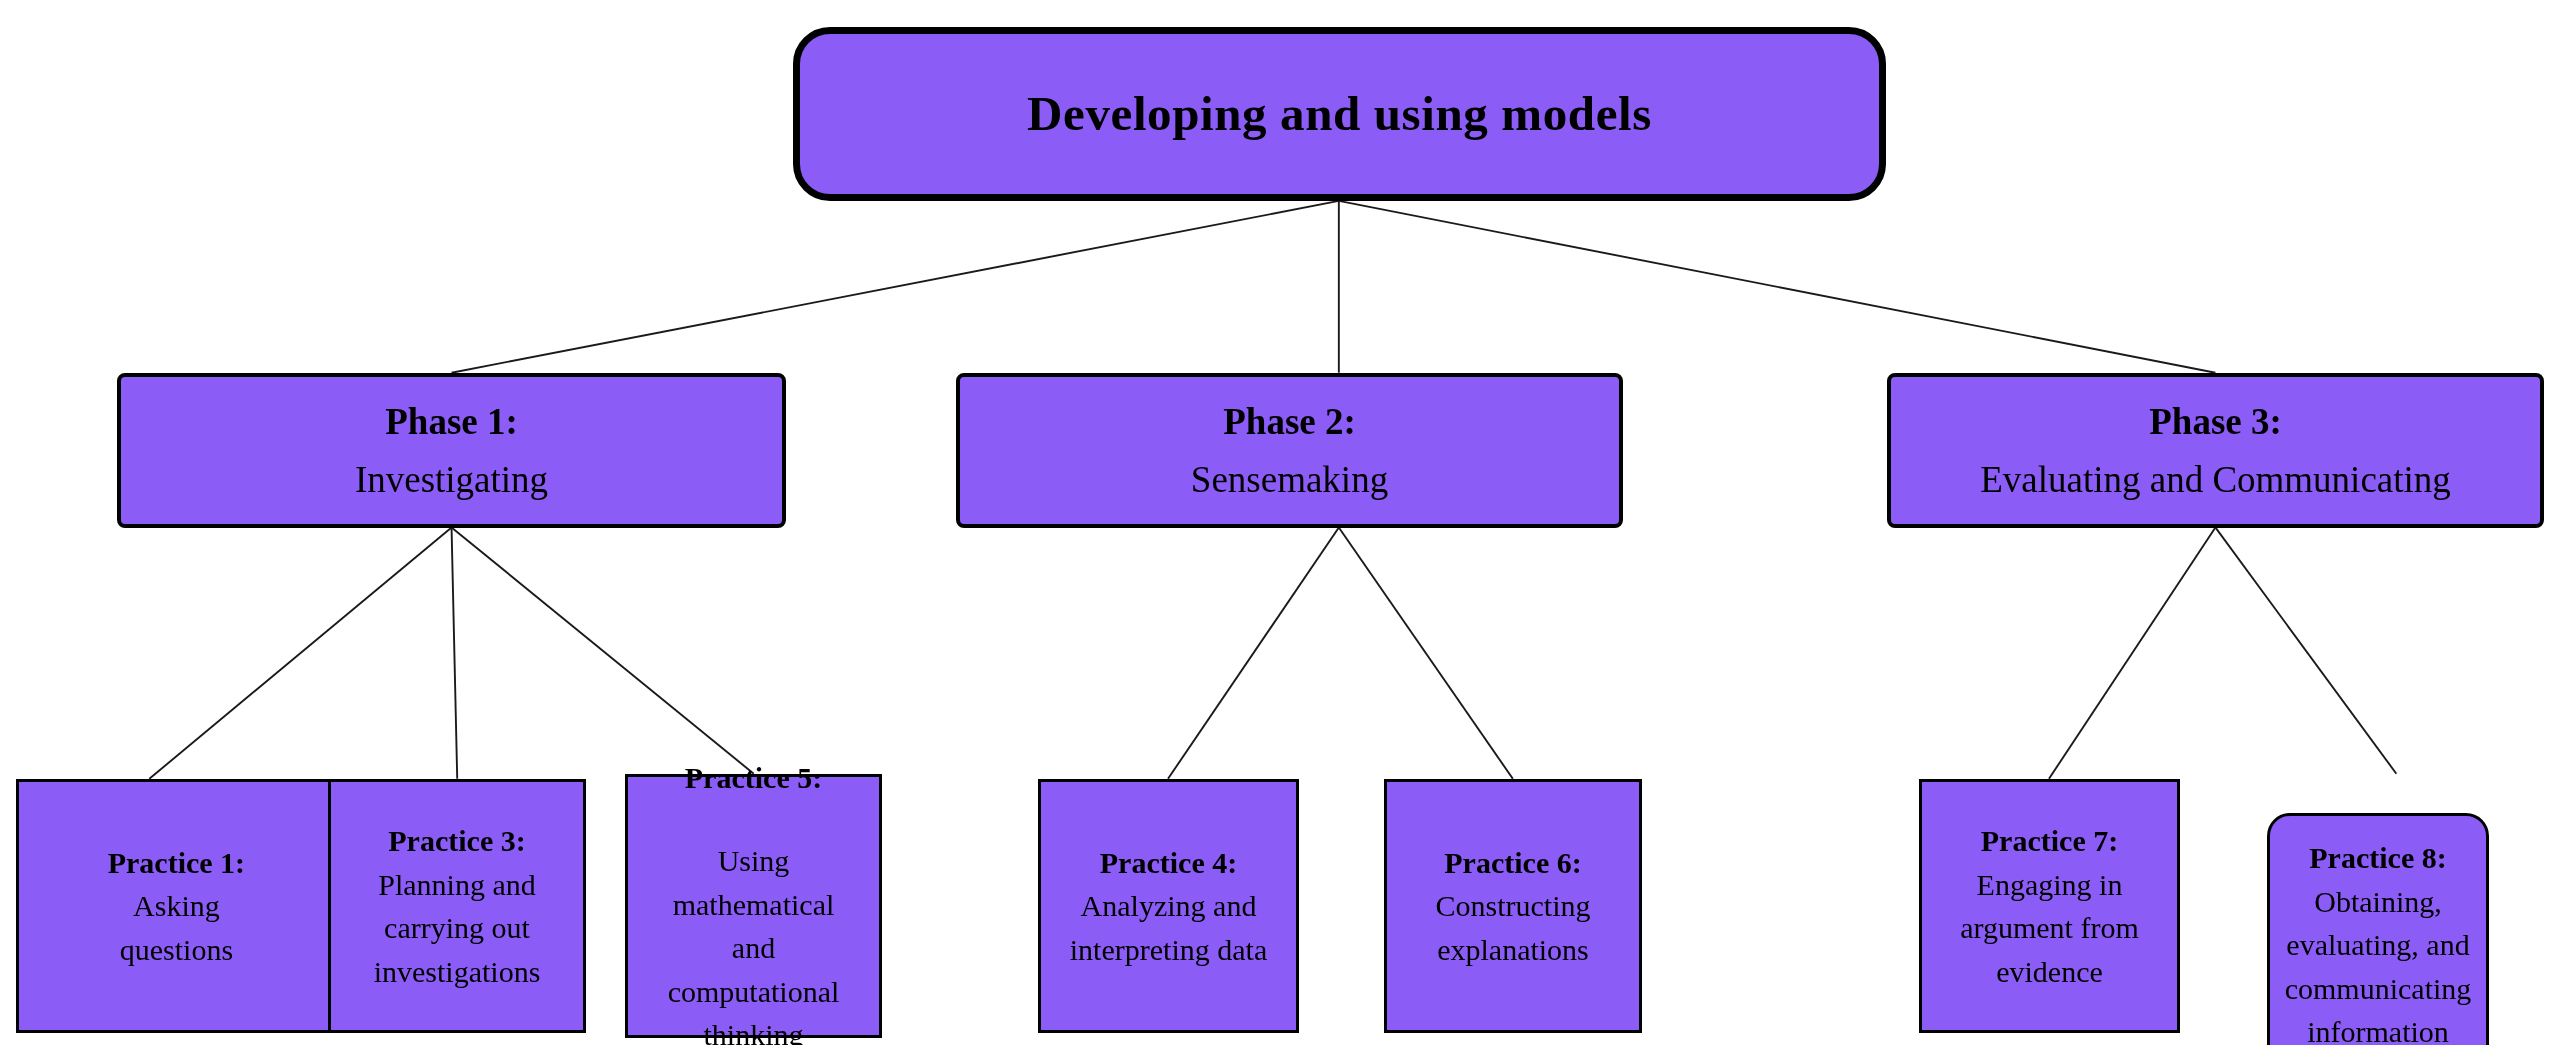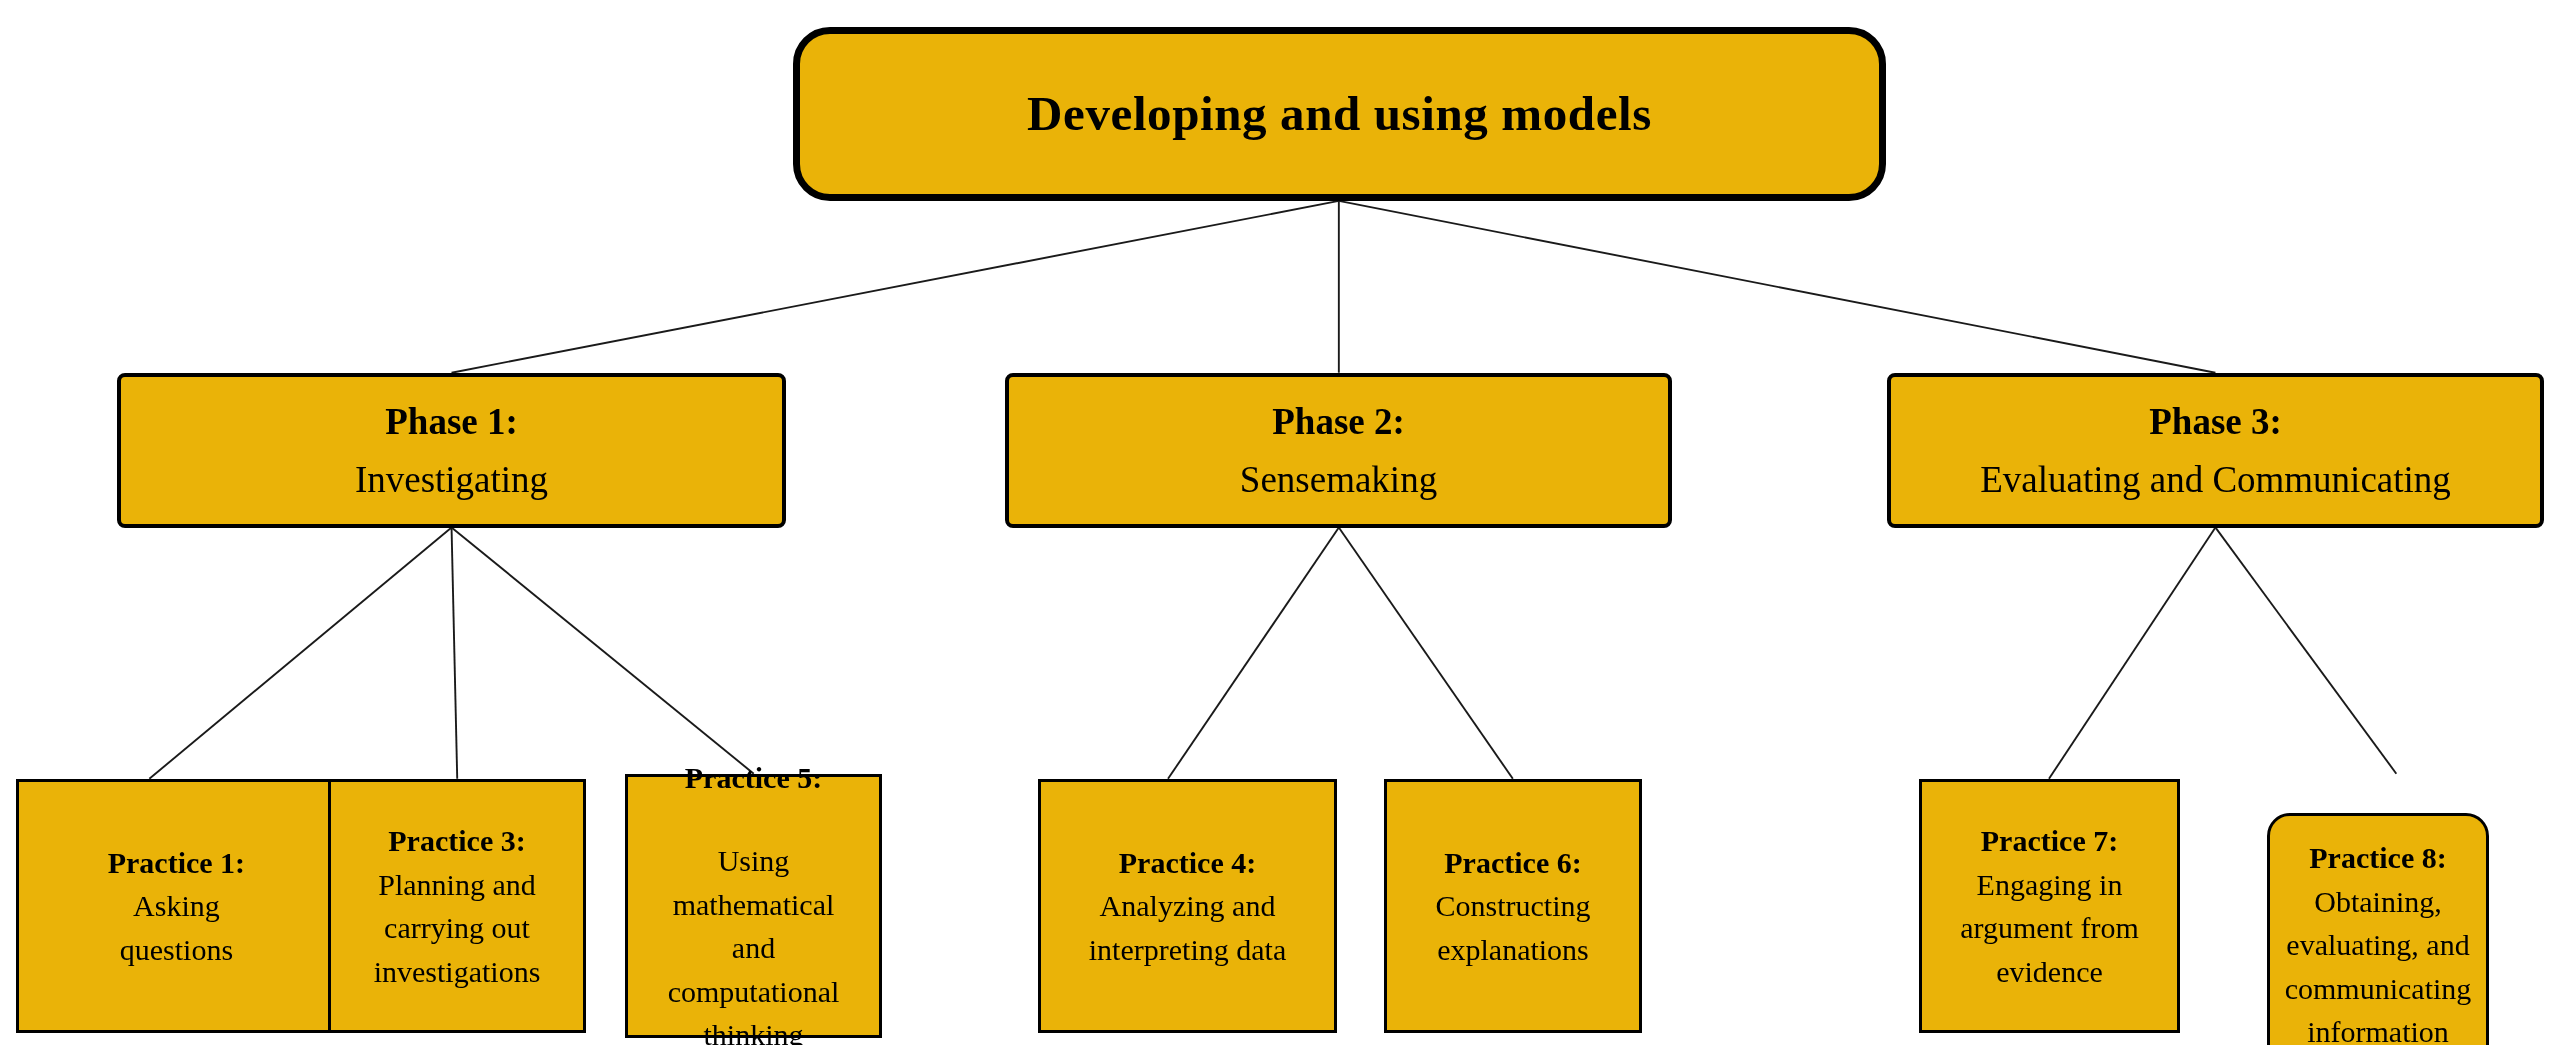--- a/index.html
+++ b/index.html
@@ -17,21 +17,21 @@
     overflow: hidden;
   }
   #edge-layer {
     position: absolute;
     left: 0;
     top: 0;
     z-index: 1;
   }
   .node {
     position: absolute;
-    background: #eab308;
+    background: #8b5cf6;
     display: flex;
     flex-direction: column;
     align-items: center;
     justify-content: center;
     text-align: center;
     box-sizing: border-box;
     z-index: 2;
   }
   .node.root {
     border: 7px solid #000000;
@@ -93,21 +93,21 @@
 
   <div class="node root" style="left:793px; top:26.5px; width:1093px; height:174px;">
     <div class="title-lg">Developing and using models</div>
   </div>
 
   <div class="node phase" style="left:117px; top:373px; width:669px; height:155px;">
     <div class="p-title">Phase 1:</div>
     <div class="p-sub">Investigating</div>
   </div>
 
-  <div class="node phase" style="left:1005px; top:373px; width:667px; height:155px;text-align:center;">
+  <div class="node phase" style="left:956px; top:373px; width:667px; height:155px;text-align:center;">
     <div class="p-title">Phase 2:</div>
     <div class="p-sub">Sensemaking</div>
   </div>
 
   <div class="node phase" style="left:1887px; top:373px; width:657px; height:155px;">
     <div class="p-title">Phase 3:</div>
     <div class="p-sub">Evaluating and Communicating</div>
   </div>
 
   <div class="node practice" style="left:16.4px; top:779px; width:320px; height:254px;">
@@ -125,21 +125,21 @@
 
   <div class="node practice" style="left:625px; top:774px; width:257px; height:264px;gap:40px;">
     <div class="pr-title">Practice 5:</div>
     <div class="pr-body">Using
 mathematical
 and
 computational
 thinking</div>
   </div>
 
-  <div class="node practice" style="left:1038px; top:779px; width:299px; height:254px;">
+  <div class="node practice" style="left:1038px; top:779px; width:261px; height:254px;">
     <div class="pr-title">Practice 4:</div>
     <div class="pr-body">Analyzing and
 interpreting data</div>
   </div>
 
   <div class="node practice" style="left:1384px; top:779px; width:258px; height:254px;">
     <div class="pr-title">Practice 6:</div>
     <div class="pr-body">Constructing
 explanations</div>
   </div>

